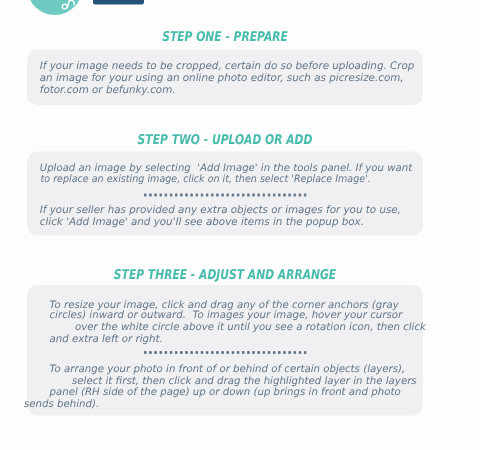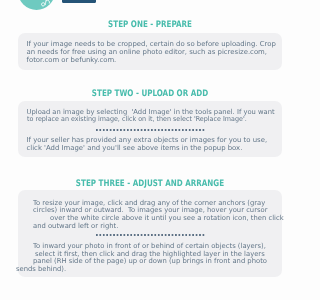--- a/index.html
+++ b/index.html
@@ -1,18 +1,18 @@
 <!DOCTYPE html>
 <html><head>
 <meta charset="utf-8">
 <style>
   html,body{margin:0;padding:0;}
   body{width:300px;height:300px;overflow:hidden;background:#fdfdfd;
        font-family:"DejaVu Sans",sans-serif;-webkit-font-smoothing:antialiased;text-rendering:geometricPrecision;}
-  .page{position:relative;width:300px;height:300px;overflow:hidden;}
+  .page{position:relative;width:300px;height:300px;overflow:hidden;font-style:italic;}
 
   
   .logo-circle{position:absolute;left:18.3px;top:-27.2px;width:37.2px;height:37.2px;
                border-radius:50%;background:#6ecac0;}
   .logo-glyph{position:absolute;left:40.5px;top:-3.4px;width:12px;height:12px;overflow:visible;}
   .logo-bar{position:absolute;left:62.3px;top:-13px;width:33.3px;height:16.4px;
             background:#255477;border-radius:1.5px;}
 
   
   .step-title{position:absolute;left:0;width:300px;text-align:center;
@@ -42,41 +42,41 @@
       <path d="M6.2 0.2 C 5.5 1.9 5.0 3.8 4.6 5.6 C 4.3 7.0 3.7 8.6 2.4 8.9 C 1.3 9.1 0.4 8.3 0.5 7.3 C 0.6 6.3 1.6 5.6 2.6 5.8 C 3.5 6.0 4.1 6.8 4.2 7.7" fill="none" stroke="#ffffff" stroke-width="0.95" stroke-linecap="round"></path>
       <path d="M5.3 3.0 C 6.4 2.8 7.5 3.3 8.1 4.2 C 8.5 4.8 8.6 5.5 8.4 6.1" fill="none" stroke="#ffffff" stroke-width="0.95" stroke-linecap="round"></path>
     </svg>
     <div class="logo-bar"></div>
   </div>
 
   <div>
     <div class="step-title" style="top:20.5px">STEP ONE - PREPARE</div>
     <div class="card" style="top:33px;height:37px"></div>
     <div class="ln" style="top:41.3px">If your image needs to be cropped, certain do so before uploading. Crop</div>
-    <div class="ln" style="top:48.9px">an needs for free using an online photo editor, such as picresize.com,</div>
+    <div class="ln" style="top:48.9px">an image for your using an online photo editor, such as picresize.com,</div>
     <div class="ln" style="top:56.5px">fotor.com or befunky.com.</div>
   </div>
 
   <div>
     <div class="step-title" style="top:89.5px">STEP TWO - UPLOAD OR ADD</div>
     <div class="card" style="top:101px;height:56px"></div>
     <div class="ln" style="top:108.8px;font-size:6.78px">Upload an image by selecting  'Add Image' in the tools panel. If you want</div>
     <div class="ln" style="top:116.4px;font-size:6.78px;transform:scaleX(0.942) translateZ(0);transform-origin:left top">to replace an existing image, click on it, then select 'Replace Image'.</div>
     <div class="dots sq" id="d1" style="top: 129.3px; left: 96px; width: 110.4px;"></div>
     <div class="ln" style="top:137.3px">If your seller has provided any extra objects or images for you to use,</div>
     <div class="ln" style="top:144.9px">click 'Add Image' and you'll see above items in the popup box.</div>
   </div>
 
   <div>
     <div class="step-title" style="top:180.0px">STEP THREE - ADJUST AND ARRANGE</div>
     <div class="card" style="top:190px;height:87px"></div>
     <div class="ln" style="left:33px;font-size:6.8px;top:199.8px">To resize your image, click and drag any of the corner anchors (gray</div>
     <div class="ln" style="left:33px;font-size:6.8px;top:207.4px">circles) inward or outward.  To images your image, hover your cursor</div>
     <div class="ln" style="left:50px;font-size:6.8px;top:215.0px">over the white circle above it until you see a rotation icon, then click</div>
-    <div class="ln" style="left:33px;font-size:6.8px;top:222.6px">and outward left or right.</div>
+    <div class="ln" style="left:33px;font-size:6.8px;top:222.6px">and extra left or right.</div>
     <div class="dots" id="d2" style="top: 234.3px; left: 96px; width: 110.4px;"></div>
-    <div class="ln" style="left:33px;font-size:6.8px;top:242.9px">To inward your photo in front of or behind of certain objects (layers),</div>
-    <div class="ln" style="left:35px;font-size:6.8px;top:250.5px">select it first, then click and drag the highlighted layer in the layers</div>
+    <div class="ln" style="left:33px;font-size:6.8px;top:242.9px">To arrange your photo in front of or behind of certain objects (layers),</div>
+    <div class="ln" style="left:48px;font-size:6.8px;top:250.5px">select it first, then click and drag the highlighted layer in the layers</div>
     <div class="ln" style="left:33px;font-size:6.8px;top:258.1px">panel (RH side of the page) up or down (up brings in front and photo</div>
     <div class="ln" style="left:16px;font-size:6.8px;top:265.7px">sends behind).</div>
   </div>
 
 </div>
 
 </body></html>

